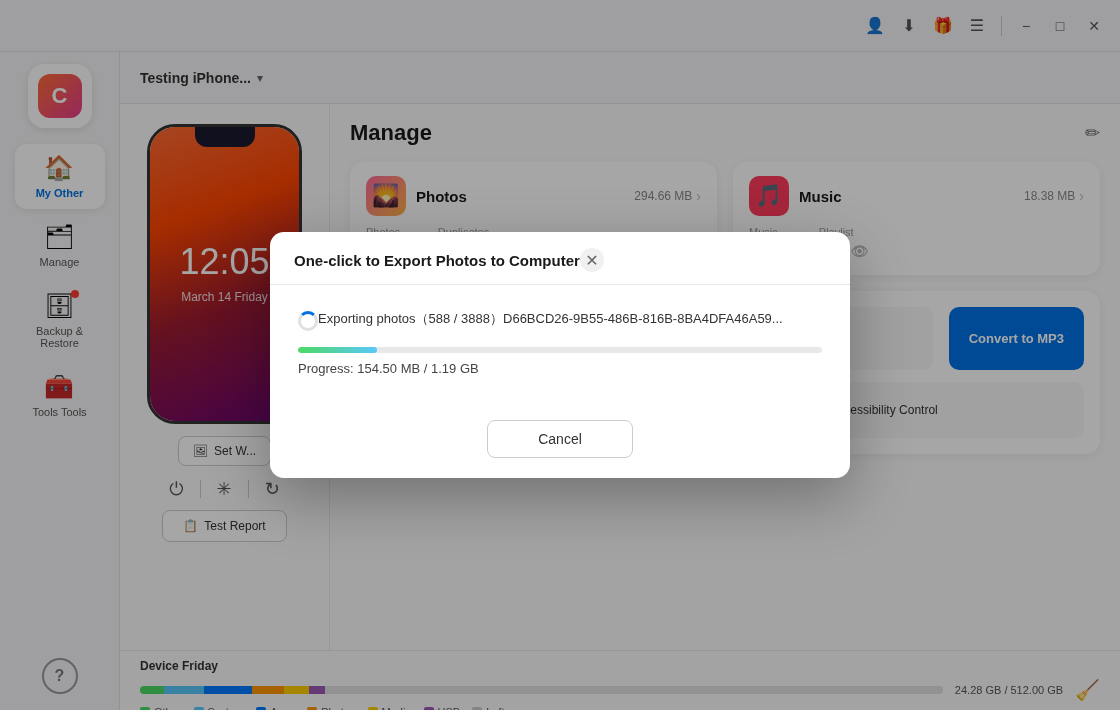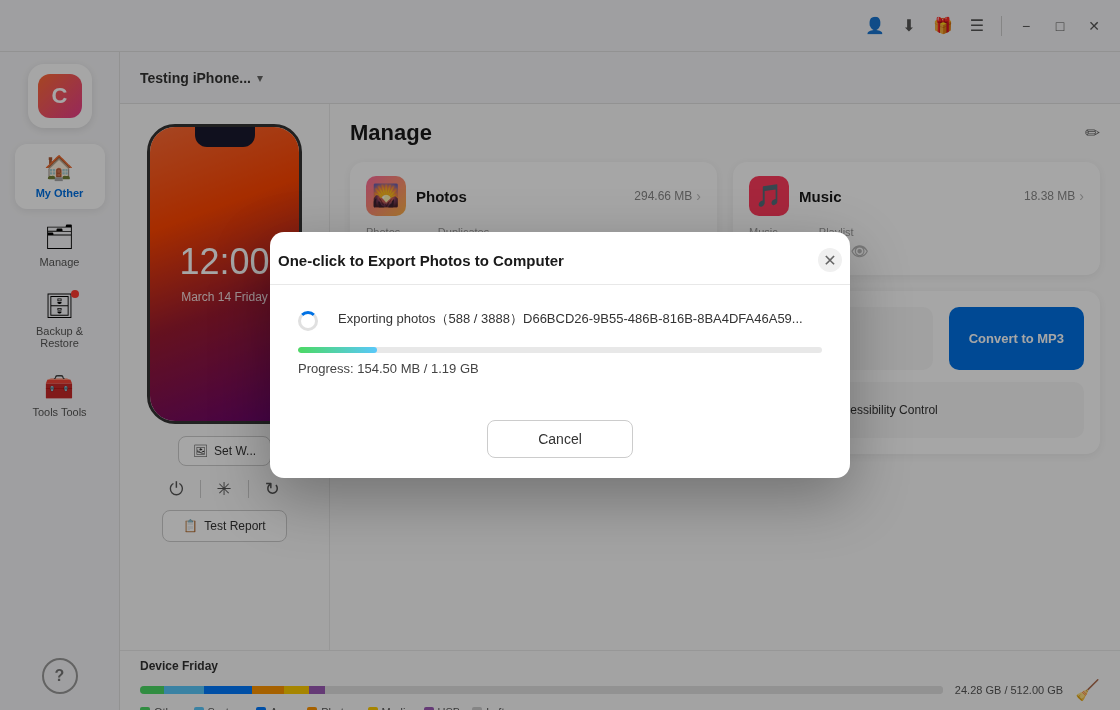--- a/index.html
+++ b/index.html
@@ -485,25 +485,24 @@
     }
     .modal {
       background: white;
       border-radius: 14px;
       width: 580px;
       padding: 0;
       box-shadow: 0 20px 60px rgba(0,0,0,0.3);
       overflow: hidden;
     }
     .modal-title-bar {
-      padding: 16px 8px 12px;
+      padding: 16px 24px 12px;
       border-bottom: 1px solid #e8e8e8;
       display: flex;
       align-items: center;
-      justify-content: space-between;
     }
     .modal-title {
       font-size: 15px;
       font-weight: 600;
       color: #1a1a1a;
     }
     .modal-close {
       width: 24px; height: 24px;
       display: flex; align-items: center; justify-content: center;
       cursor: pointer;
@@ -511,21 +510,21 @@
       font-size: 16px;
       border-radius: 50%;
       background: #f0f0f0;
     }
     .modal-body {
       padding: 24px 28px 20px;
     }
     .export-status {
       display: flex;
       align-items: flex-start;
-      gap: 20px;
+      gap: 0;
       margin-bottom: 16px;
     }
     .spinner {
       width: 20px; height: 20px;
       border: 3px solid #e0e0e0;
       border-top-color: #0071e3;
       border-radius: 50%;
       animation: spin 0.8s linear infinite;
       flex-shrink: 0;
       margin-top: 2px;
@@ -640,21 +639,21 @@
       <span class="chevron-down">▾</span>
     </div>
   </div>
 
   <div class="content">
 
     <div class="phone-panel">
       <div class="phone-mockup">
         <div class="phone-notch"></div>
         <div class="phone-screen">
-          <div class="phone-time">12:00</div>
+          <div class="phone-time">12:05</div>
           <div class="phone-date">March 14 Friday</div>
         </div>
       </div>
 
       <div class="set-wallpaper-btn">
         <span>🖼</span>
         <span>Set W...</span>
       </div>
 
       <div class="phone-controls">

